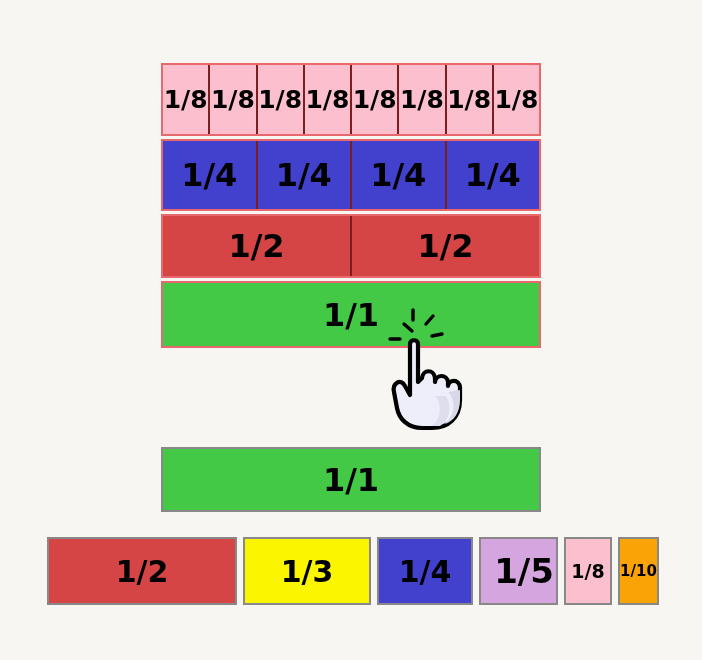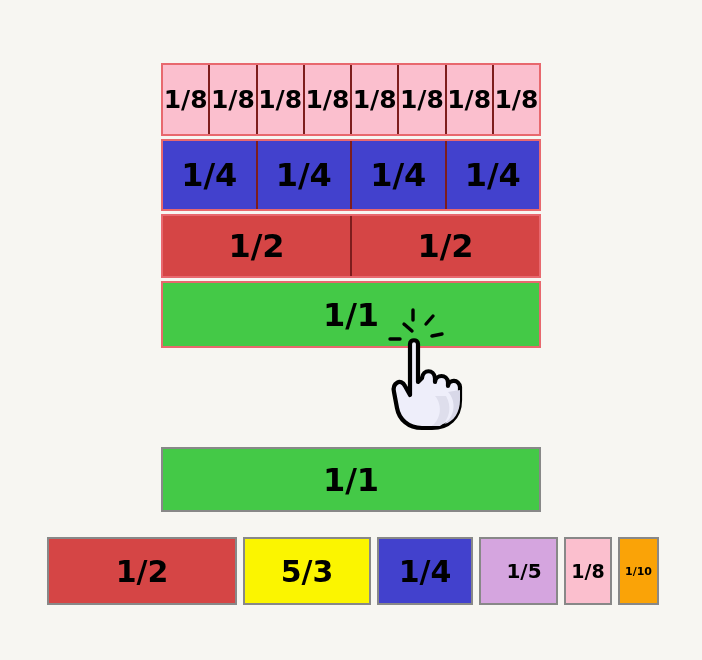--- a/index.html
+++ b/index.html
@@ -144,25 +144,25 @@
     <div class="bar-row row-whole" style="border-color: rgb(232, 104, 110);">
       <div class="cell" style="background: rgb(68, 201, 71); color: rgb(0, 0, 0); border-right-color: rgb(125, 29, 29);">1/1</div>
     </div>
 
   </div>
 
   <div class="solo-bar" style="background: rgb(68, 201, 71); border-color: rgb(136, 136, 136);">1/1</div>
 
   <div class="palette">
     <div class="tile" style="background: rgb(213, 69, 69); width: 190px; font-size: 30px; border-color: rgb(136, 136, 136);">1/2</div>
-    <div class="tile" style="background: rgb(251, 245, 0); width: 128px; font-size: 30px; border-color: rgb(136, 136, 136);">5/3</div>
+    <div class="tile" style="background: rgb(251, 245, 0); width: 128px; font-size: 30px; border-color: rgb(136, 136, 136);">1/3</div>
     <div class="tile" style="background: rgb(66, 65, 205); width: 96px; font-size: 30px; border-color: rgb(136, 136, 136);">1/4</div>
-    <div class="tile" style="background: rgb(213, 165, 223); width: 79px; font-size: 20px; border-color: rgb(136, 136, 136); padding-left: 11px;">1/5</div>
+    <div class="tile" style="background: rgb(213, 165, 223); width: 79px; font-size: 34px; border-color: rgb(136, 136, 136); padding-left: 11px;">1/5</div>
     <div class="tile" style="background: rgb(251, 191, 206); width: 48px; font-size: 19px; border-color: rgb(136, 136, 136);">1/8</div>
-    <div class="tile" style="background: rgb(250, 163, 7); width: 41px; font-size: 11px; border-color: rgb(136, 136, 136); text-align: center;">1/10</div>
+    <div class="tile" style="background: rgb(250, 163, 7); width: 41px; font-size: 15px; border-color: rgb(136, 136, 136); text-align: center;">1/10</div>
   </div>
 
   <div class="cursor" style="left: 382px; top: 300px;">
     <svg viewBox="0 0 92 132" width="92" height="132">
 
       <g stroke="#000" stroke-width="3.4" stroke-linecap="round" fill="none">
         <line x1="30" y1="31" x2="22" y2="24"></line>
         <line x1="31" y1="20" x2="31" y2="10"></line>
         <line x1="44" y1="24" x2="51" y2="16"></line>
         <line x1="18" y1="39" x2="8" y2="39"></line>

